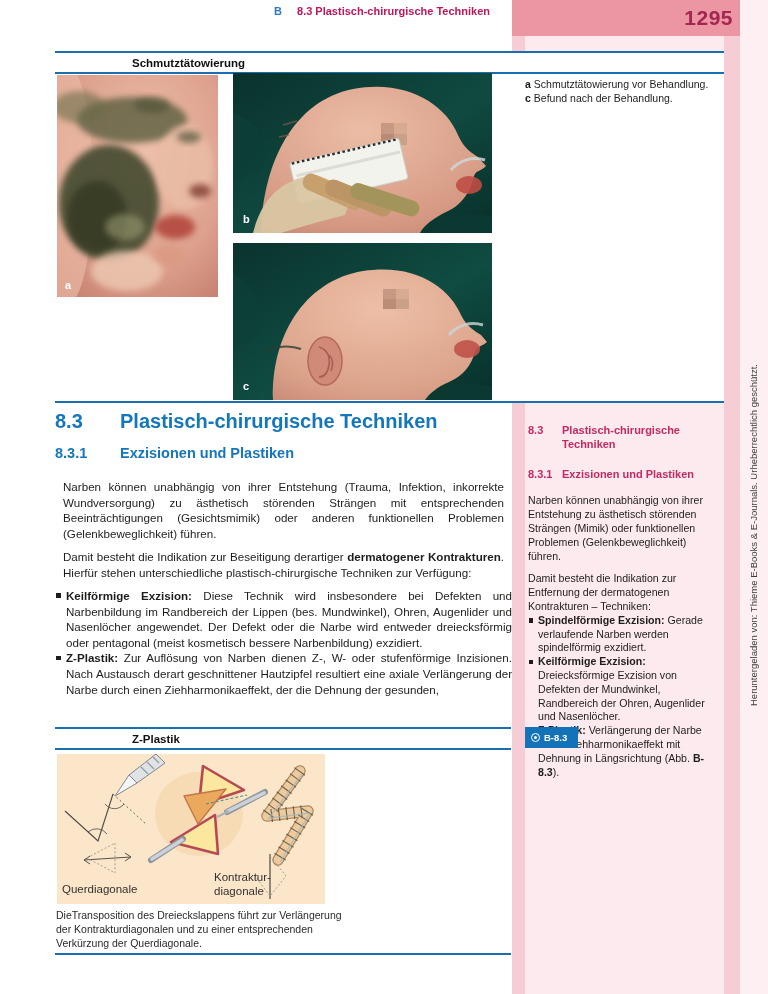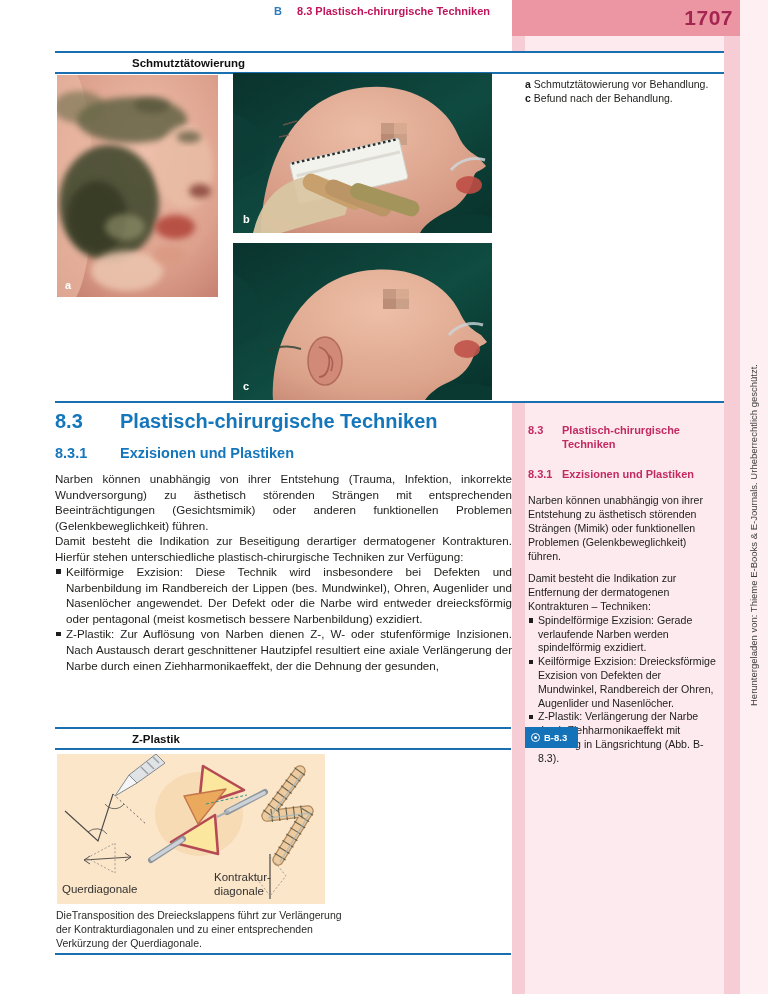--- a/index.html
+++ b/index.html
@@ -49,25 +49,25 @@
   .fig-caption p { margin:0; }
   .cap-letter { font-weight:bold; margin-right:3px; }
 
   
   .h1 { left:55px; top:410px; display:flex; font-size:20px; font-weight:bold; color:#1577bb; }
   .h1 .num { width:65px; flex:0 0 auto; }
   .h2 { left:55px; top:445px; display:flex; font-size:14.5px; font-weight:bold; color:#1577bb; }
   .h2 .num { width:65px; flex:0 0 auto; }
   .main-body { left:55px; top:471px; width:457px; font-size:11.6px; line-height:15.55px;
                text-align:justify; color:#1d1d1b; }
-  .main-body p { margin:0; }
+  .main-body p { margin:8px; }
   ul.blist { list-style:none; }
   ul.blist li { position:relative; padding-left:11px; }
   .bullet-sq { position:absolute; left:1px; top:5.2px; width:4.6px; height:4.6px; background:#1d1d1b; }
-  .bold { font-weight:normal; }
+  .bold { font-weight:bold; }
 
   
   .sb { left:528px; top:424px; width:192px; font-size:10.6px; line-height:13.8px; color:#1d1d1b; }
   .sb-h { display:flex; color:#c32a62; font-weight:bold; font-size:11px; }
   .sb-h .num { width:34px; flex:0 0 auto; }
   .sb-h1 { margin-bottom:16px; }
   .sb-h2 { margin-bottom:13px; }
   .sb p { margin:0; }
   .sb .gap { height:9px; }
   .sb ul.blist li { padding-left:10px; }
@@ -79,21 +79,21 @@
                    font-size:10.5px; line-height:13.8px; color:#2a2a28; }
 </style>
 </head>
 <body>
 
 <div class="abs outer-strip"></div>
 <div class="abs margin-bg"></div>
 <div class="abs margin-panel"></div>
 
 <div class="abs pageno-block">
-  <span class="pageno">1707</span>
+  <span class="pageno">1295</span>
 </div>
 
 <div class="abs running-head">
   <span class="rh-letter">B</span><span class="rh-title">8.3  Plastisch-chirurgische Techniken</span>
 </div>
 
 <div class="abs copyright">Heruntergeladen von: Thieme E-Books &amp; E-Journals. Urheberrechtlich geschützt.</div>
 
 <div class="abs figbox figbox82">
   <div class="fig-header">

